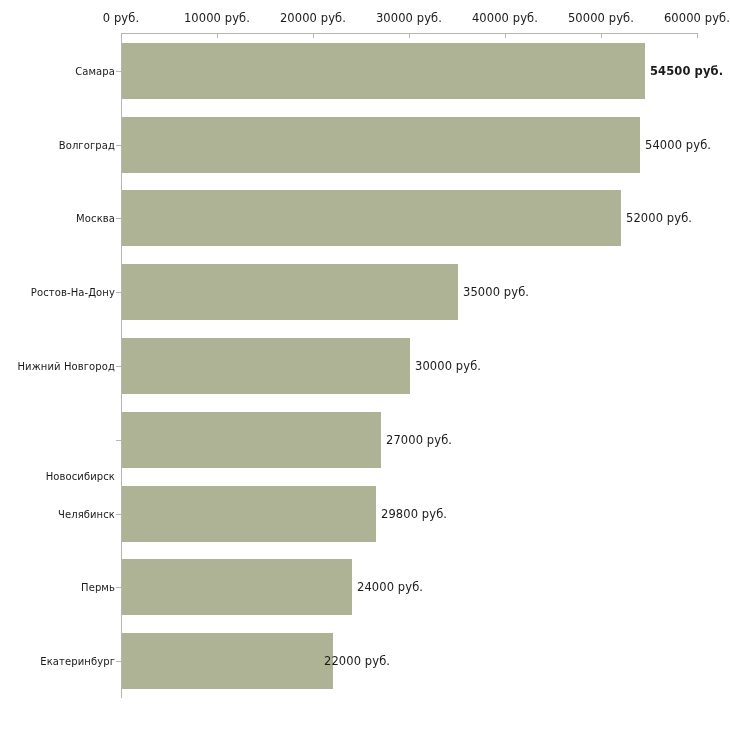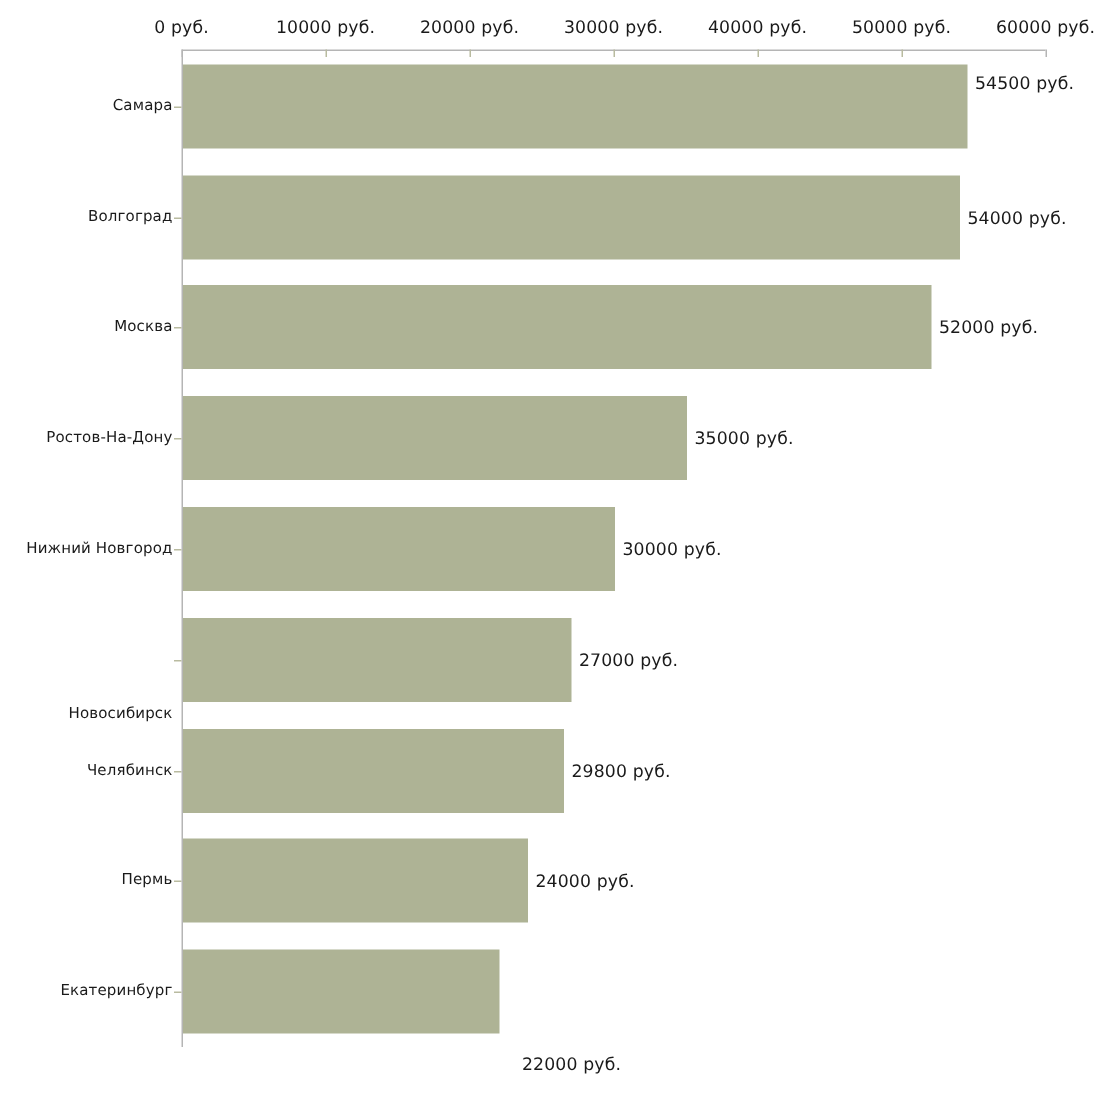--- a/index.html
+++ b/index.html
@@ -150,24 +150,24 @@
       <div class="y-tick" style="top: 440px;"></div>
       <div class="cat-label" style="top: 440px; margin-top: 36px;">Новосибирск</div>
       <div class="y-tick" style="top: 514px;"></div>
       <div class="cat-label" style="top: 514px;">Челябинск</div>
       <div class="y-tick" style="top: 587px;"></div>
       <div class="cat-label" style="top: 587px;">Пермь</div>
       <div class="y-tick" style="top: 661px;"></div>
       <div class="cat-label" style="top: 661px;">Екатеринбург</div>
     </div>
   <div id="vals-layer">
-      <div class="val-label" style="left: 650px; top: 55px;">54500 руб.</div>
+      <div class="val-label" style="left: 650px; top: 71px; font-weight: bold;">54500 руб.</div>
       <div class="val-label" style="left: 645px; top: 145px;">54000 руб.</div>
       <div class="val-label" style="left: 626px; top: 218px;">52000 руб.</div>
       <div class="val-label" style="left: 463px; top: 292px;">35000 руб.</div>
       <div class="val-label" style="left: 415px; top: 366px;">30000 руб.</div>
       <div class="val-label" style="left: 386px; top: 440px;">27000 руб.</div>
       <div class="val-label" style="left: 381px; top: 514px;">29800 руб.</div>
       <div class="val-label" style="left: 357px; top: 587px;">24000 руб.</div>
-      <div class="val-label" style="left: 348px; top: 661px; margin-top: 48px;">22000 руб.</div>
+      <div class="val-label" style="left: 324px; top: 661px;">22000 руб.</div>
     </div>
 
 </div>
 
 </body></html>

